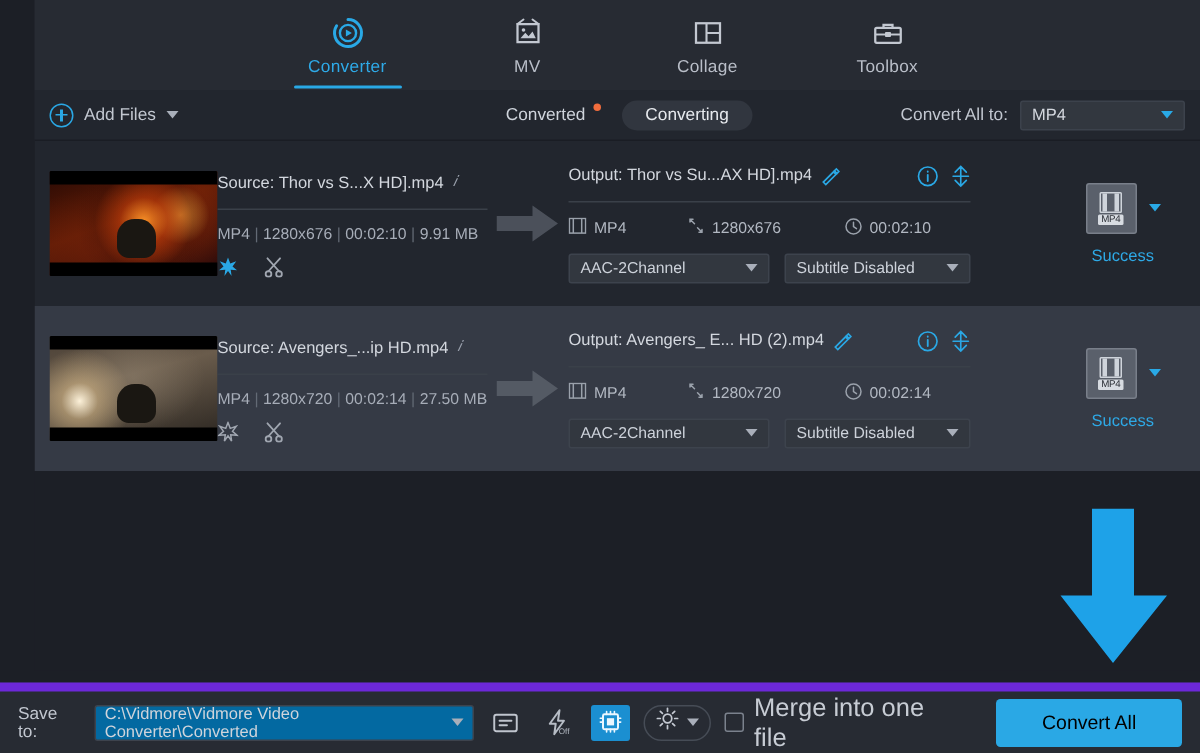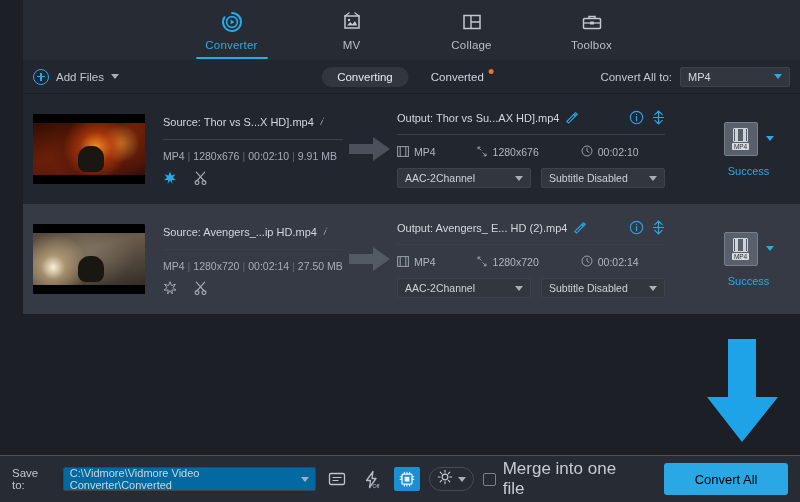--- a/index.html
+++ b/index.html
@@ -107,21 +107,21 @@
     background:
       radial-gradient(circle at 18% 62%, rgba(255,244,220,.98) 0%, rgba(220,190,140,.55) 12%, transparent 34%),
       radial-gradient(ellipse at 50% 40%, rgba(150,135,115,.5) 0%, transparent 60%),
       linear-gradient(165deg, #4a4036 0%, #6a5c4c 40%, #2a2520 100%);
   }
   .silhouette {
     position: absolute; width: 26px; height: 26px; background: #1a1712;
     border-radius: 45% 45% 30% 30%; left: 40%; top: 45%; z-index: 2;
   }
 
-  .src-panel { width: 180px; margin-left: 18px; flex: none; }
+  .src-panel { width: 180px; flex: none; }
   .panel-title-row { display: flex; align-items: center; gap: 6px; height: 16px; }
   .panel-title {
     font-size: 11px; color: #d3d7de; white-space: nowrap;
     overflow: hidden; text-overflow: ellipsis;
   }
   .info-i {
     font-size: 10px; font-style: italic; color: #9aa1ad; cursor: pointer;
     font-family: "Liberation Serif", serif; flex: none;
   }
   .divider { height: 1px; background: #3a4049; margin: 9px 0 10px 0; }
@@ -180,21 +180,21 @@
   .status-text { font-size: 11px; color: #2ea9e6; }
 
   
   .empty { height: 133px; background: #1c1f26; position: relative; }
   .big-arrow { position: absolute; left: 680px; top: 25px; }
 
   
   .bottombar {
     position: absolute; left: 0; right: 0; bottom: 0; height: 47px;
     background: #272b33; display: flex; align-items: center;
-    padding: 0 12px; gap: 9px; border-top: 1px solid #6d28d9;
+    padding: 0 12px; gap: 9px; border-top: 6px solid #6d28d9;
   }
   .saveto-label { font-size: 11.5px; color: #c2c7d0; }
   .path-box {
     width: 255px; height: 24px; background: #0369a1; border: 1px solid #3d434d;
     border-radius: 2px; display: flex; align-items: center; padding: 0 6px;
     font-size: 11px; color: #cfd4db; cursor: text;
   }
   .path-box .caret { margin-left: auto; }
   .sq-btn {
     width: 26px; height: 24px; display: flex; align-items: center;
@@ -269,22 +269,22 @@
   </div>
 
   <div class="toolbar">
     <div class="addfiles">
       <span class="plus-circle"></span>
       <span class="addfiles-label">Add Files</span>
       <span class="caret"></span>
     </div>
 
     <div class="seg-wrap">
+      <div class="seg seg-badge">Converted</div>
       <div class="seg active">Converting</div>
-      <div class="seg seg-badge">Converted</div>
     </div>
 
     <div class="convert-all-to">
       <span class="cat-label">Convert All to:</span>
       <div class="cat-select">
         <span>MP4</span>
         <span class="caret blue"></span>
       </div>
     </div>
   </div>

